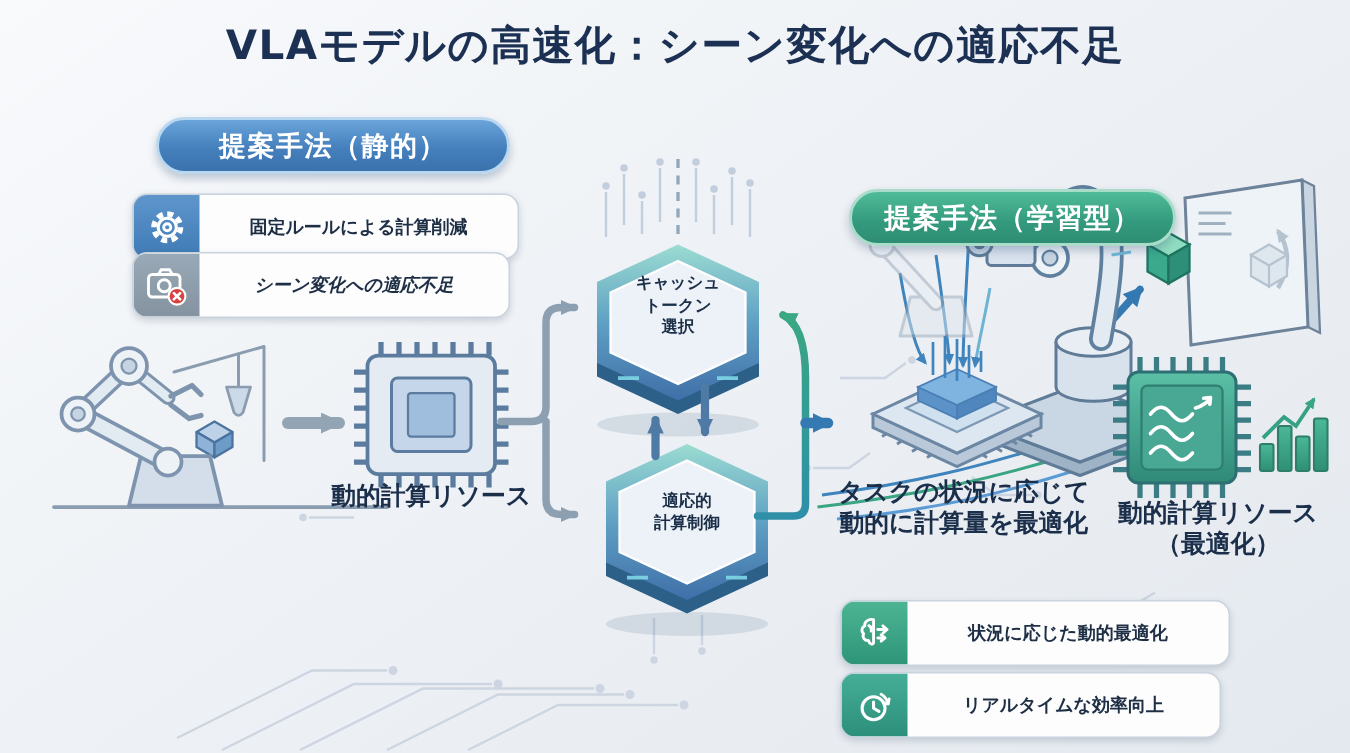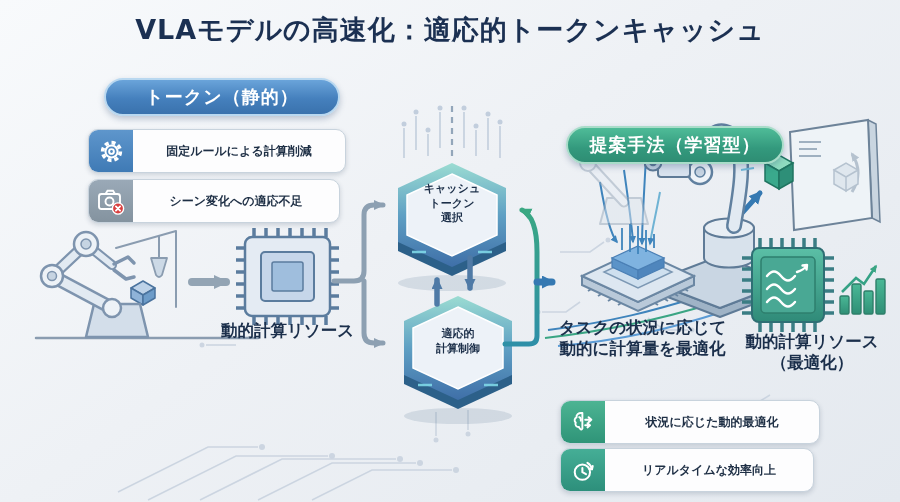--- a/index.html
+++ b/index.html
@@ -40,21 +40,21 @@
   }
   .feature .lbl{
     flex:1;display:flex;align-items:center;justify-content:center;
     font-size:12px;font-weight:800;color:#1e2f45;white-space:nowrap;padding:0 8px;
   }
   .icon-blue{background:linear-gradient(180deg,#5e96cc,#3f7ab5);}
   .icon-gray{background:linear-gradient(180deg,#9aa9b7,#84939f);}
   .icon-green1{background:linear-gradient(180deg,#4cb493,#2f9478);}
   .icon-green2{background:linear-gradient(180deg,#45ae96,#2d8f7b);}
   .f1{left:88px;top:129px;width:256px;}
-  .f2{left:88px;top:179px;width:250px;}
+  .f2{left:88px;top:168px;width:250px;font-style:italic;}
   .f3{left:560px;top:400px;width:258px;}
   .f4{left:560px;top:448px;width:252px;font-family:Liberation Mono, monospace;}
   .hex-label{
     text-align:center;font-weight:700;color:#1c2f49;font-size:11px;line-height:1.32;
     white-space:pre-line;
   }
   .hex-top{left:394px;top:182px;width:116px;}
   .hex-bottom{left:400px;top:327px;width:116px;}
   .caption{
     text-align:center;font-weight:800;color:#1b2f4b;font-size:16.5px;line-height:1.3;
@@ -313,24 +313,24 @@
 
     <g>
       <rect x="840" y="296" width="9" height="18" rx="1.5" fill="url(#barGrad)" stroke="#2e7f6a" stroke-width="1.4"></rect>
       <rect x="852" y="284" width="9" height="30" rx="1.5" fill="url(#barGrad)" stroke="#2e7f6a" stroke-width="1.4"></rect>
       <rect x="864" y="291" width="9" height="23" rx="1.5" fill="url(#barGrad)" stroke="#2e7f6a" stroke-width="1.4"></rect>
       <rect x="876" y="279" width="9" height="35" rx="1.5" fill="url(#barGrad)" stroke="#2e7f6a" stroke-width="1.4"></rect>
       <path d="M842 292 L856 278 L864 284 L876 266" stroke="#35a285" stroke-width="2.6" fill="none" marker-end="url(#mGreenSm)"></path>
     </g>
   </svg>
 
-  <div class="abs title">VLAモデルの高速化：適応的トークンキャッシュ</div>
+  <div class="abs title">VLAモデルの高速化：シーン変化への適応不足</div>
 
   <div class="abs pill pill-legacy">
-    <span>トークン（静的）</span>
+    <span>提案手法（静的）</span>
   </div>
   <div class="abs pill pill-proposed">
     <span>提案手法（学習型）</span>
   </div>
 
   <div class="abs feature f1">
     <div class="icon icon-blue">
       <svg width="27" height="27" viewBox="0 0 25 25" fill="none">
         <circle cx="12.5" cy="12.5" r="8.2" stroke="#fff" stroke-width="3.4" stroke-dasharray="3.7 2.7"></circle>
         <circle cx="12.5" cy="12.5" r="5.6" stroke="#fff" stroke-width="1.9"></circle>

